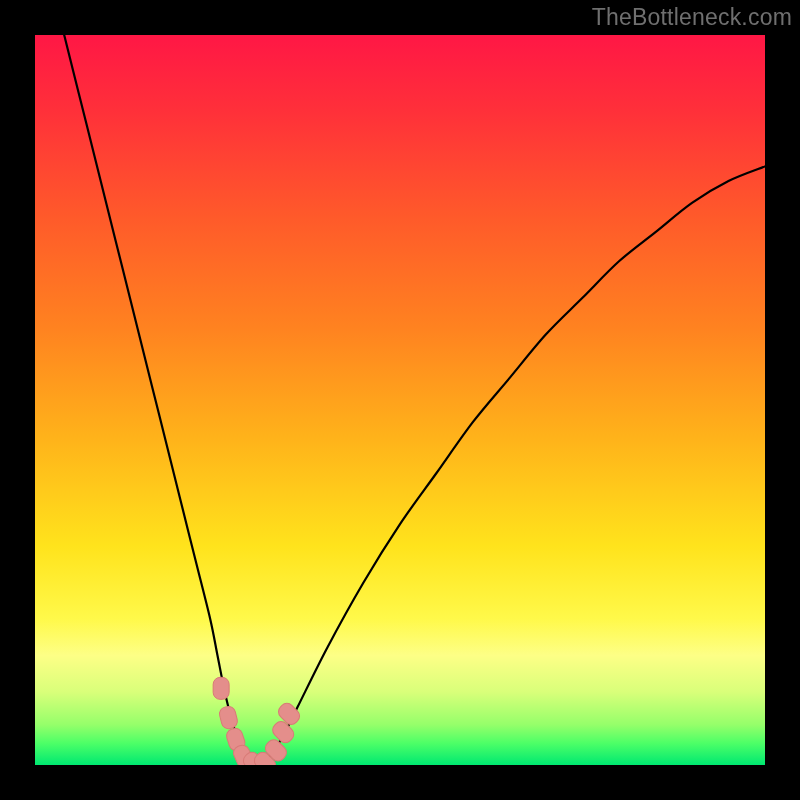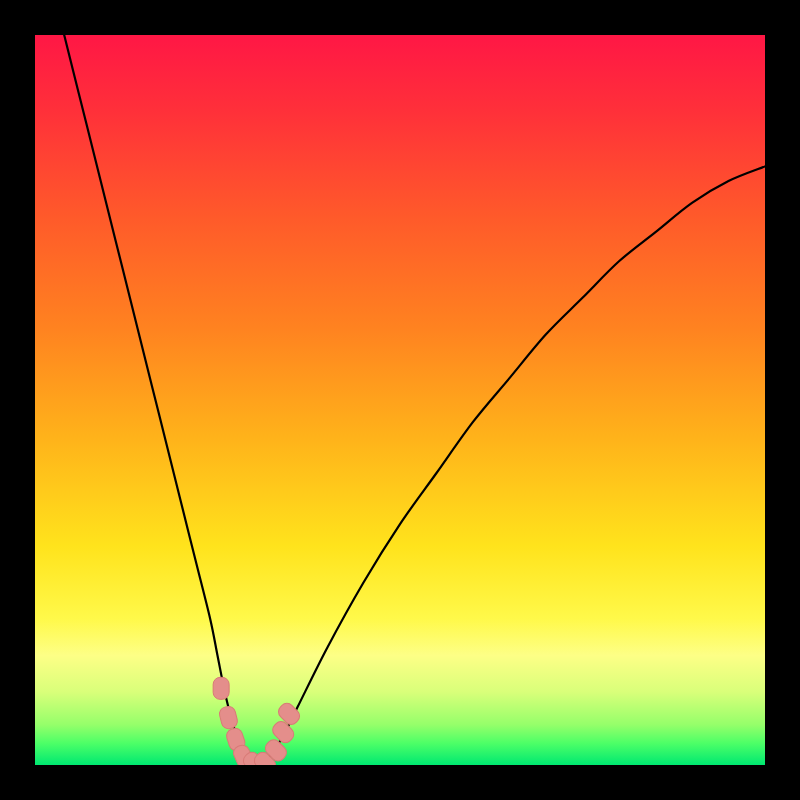--- a/index.html
+++ b/index.html
@@ -49,20 +49,21 @@
     left: 0;
     top: 0;
     width: 100%;
     height: 100%;
   }
 </style>
 </head>
 <body>
 
 <div class="frame">
+  <div class="watermark">TheBottleneck.com</div>
   <div class="plot-area">
     <svg class="gradient" viewBox="0 0 730 730" preserveAspectRatio="none">
       <defs>
         <linearGradient id="bg-grad" x1="0" y1="0" x2="0" y2="1">
             <stop offset="0.00%" stop-color="#ff1745"></stop>
             <stop offset="10.00%" stop-color="#ff2f3a"></stop>
             <stop offset="25.00%" stop-color="#ff5a2a"></stop>
             <stop offset="40.00%" stop-color="#ff8220"></stop>
             <stop offset="55.00%" stop-color="#ffb21a"></stop>
             <stop offset="70.00%" stop-color="#ffe31c"></stop>

